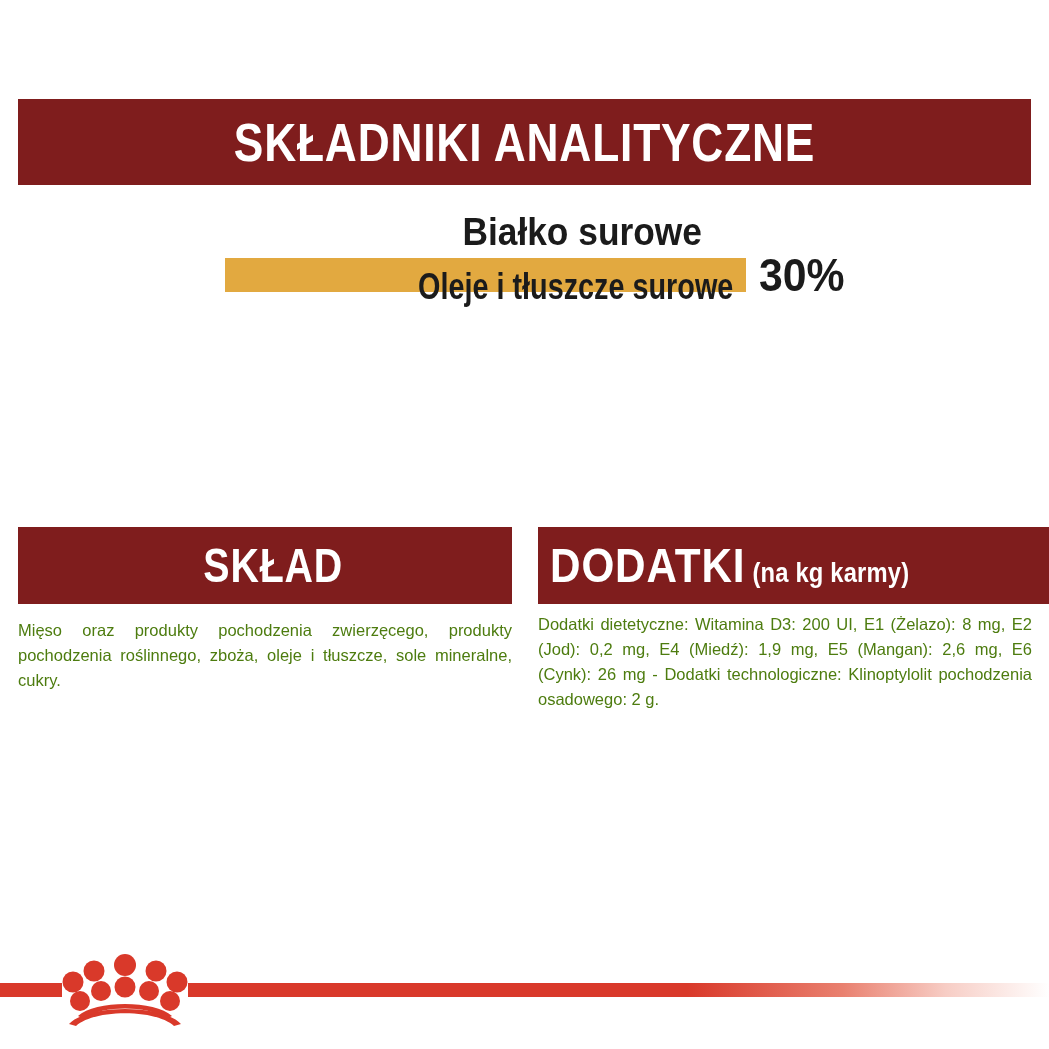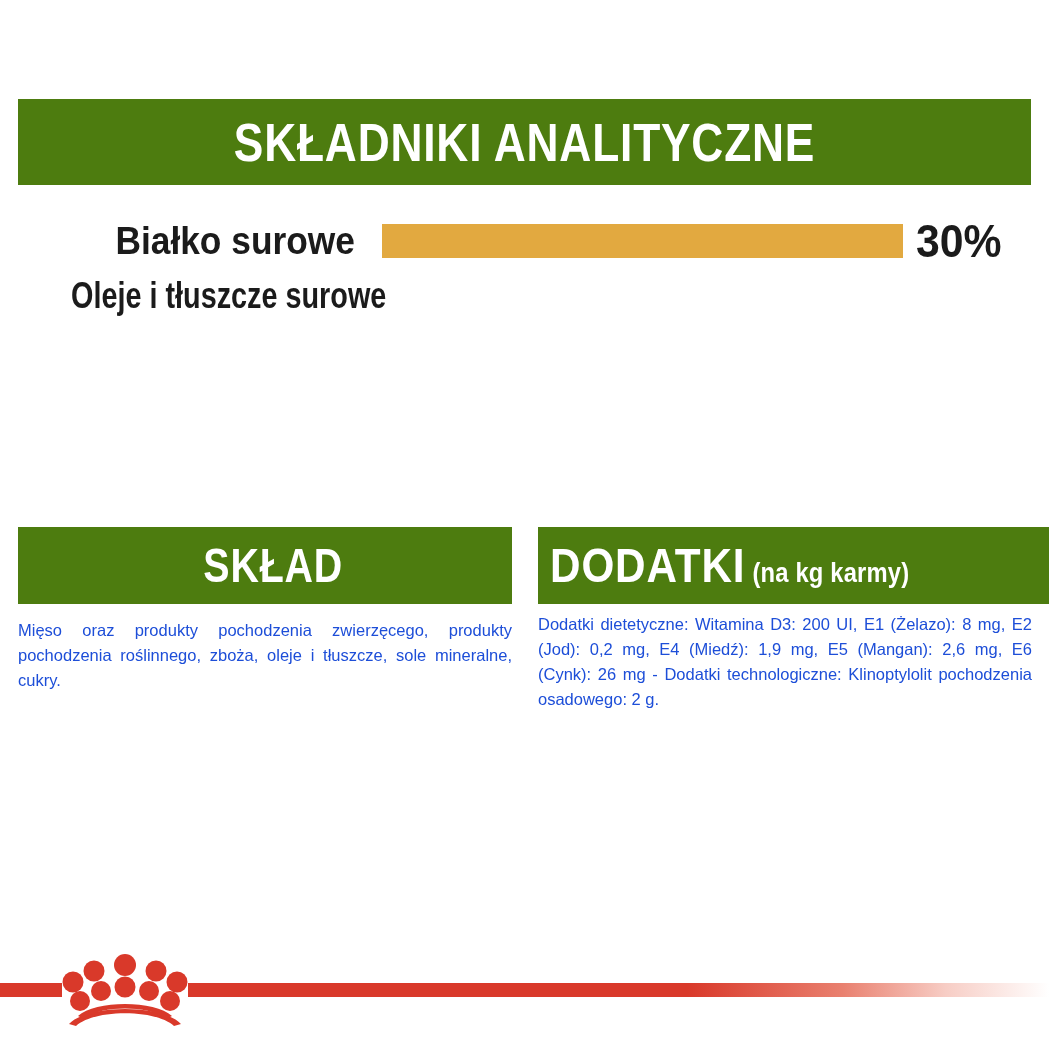--- a/index.html
+++ b/index.html
@@ -11,21 +11,21 @@
     height: 1049px;
     background: #ffffff;
     font-family: "Liberation Sans", sans-serif;
     position: relative;
     overflow: hidden;
   }
 
   
   .banner {
     position: absolute;
-    background: #4d7c0f;
+    background: #7f1d1d;
     display: flex;
     align-items: center;
     justify-content: center;
     box-sizing: border-box;
   }
   .banner-title {
     color: #ffffff;
     font-family: "Liberation Sans Narrow", "Liberation Sans", sans-serif;
     font-weight: bold;
     letter-spacing: 0.5px;
@@ -53,20 +53,21 @@
     width: 1049px;
     height: 195px;
   }
   .chart-row {
     position: absolute;
     left: 0;
     width: 1049px;
     height: 58px;
     display: flex;
     align-items: center;
+    flex-direction: column;
   }
   .chart-row.r0 { top: 5px; }
   .chart-row.r1 { top: 60px; }
   .chart-row.r2 { top: 138px; }
 
   .bar-label {
     width: 355px;
     text-align: right;
     color: #1b1b1b;
     font-family: "Liberation Sans Narrow", "Liberation Sans", sans-serif;
@@ -143,21 +144,21 @@
     color: #ffffff;
     font-family: "Liberation Sans Narrow", "Liberation Sans", sans-serif;
     font-weight: bold;
     font-size: 27px;
     margin-left: 8px;
     letter-spacing: 0.2px;
   }
 
   .body-text {
     position: absolute;
-    color: #1d4ed8;
+    color: #4d7c0f;
     font-family: "Liberation Sans", sans-serif;
     font-size: 16.5px;
     line-height: 25px;
     text-align: justify;
     text-justify: inter-word;
   }
   #composition-text {
     left: 18px;
     top: 618px;
     width: 494px;

